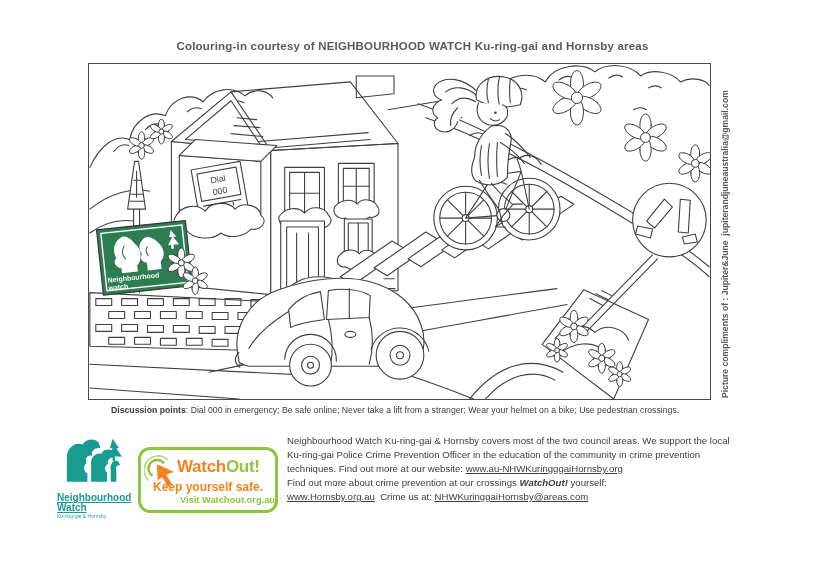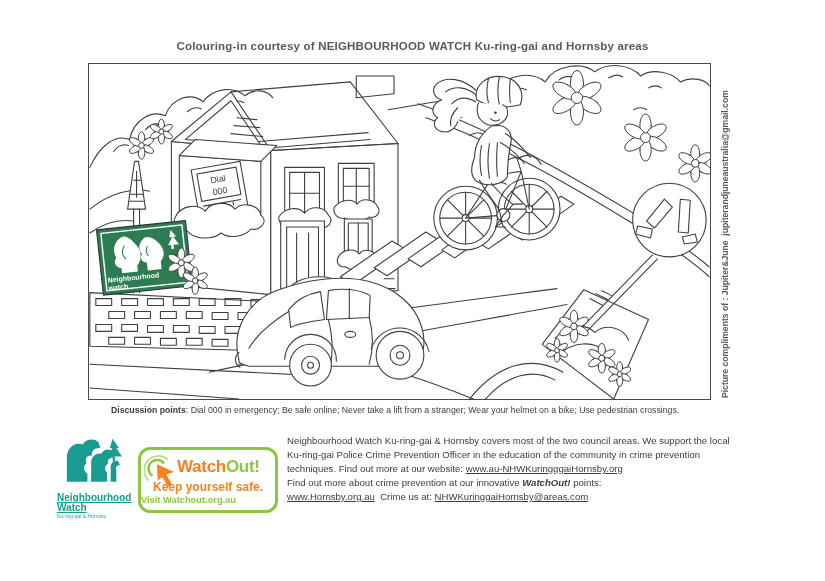--- a/index.html
+++ b/index.html
@@ -34,21 +34,21 @@
   .nw-sub{font-size:5px;color:#2aa79c;}
   .wo-badge{
     position:absolute;left:138px;top:447px;width:140px;height:66px;box-sizing:border-box;
     border:3px solid #8DC63F;border-radius:12px;background:#fff;
   }
   .wo-icon{position:absolute;left:3px;top:3px;width:38px;height:38px;}
   .wo-brand{position:absolute;left:36px;top:7px;font-size:17px;font-weight:bold;letter-spacing:-.3px;}
   .wo-orange{color:#F5821F;}
   .wo-green{color:#8DC63F;text-align:center;}
   .wo-tag{position:absolute;left:0;top:30px;width:100%;text-align:center;font-size:12px;font-weight:bold;color:#F5821F;}
-  .wo-visit{position:absolute;left:0;top:45px;width:100%;text-align:left;font-size:9.3px;font-weight:bold;color:#8DC63F;}
+  .wo-visit{position:absolute;left:0;top:45px;width:100%;text-align:right;font-size:9.3px;font-weight:bold;color:#8DC63F;}
   .about{
     position:absolute;left:287px;top:434px;width:452px;
     font-size:9.6px;line-height:14px;color:#3c3c3c;
   }
   .about .u{text-decoration:underline;cursor:pointer;}
   .about .brand{font-weight:bold;font-style:italic;}
   .pre{white-space:pre;}
 </style>
 </head>
 <body>
@@ -281,17 +281,17 @@
       <path d="M25,7 A14,14 0 1 0 5,29" stroke="#8DC63F" fill="none" stroke-width="1.8" opacity="0.65"></path>
       <polygon points="13,11 33,20 24,23 30,33 25,36 19,26 14,30" fill="#F5821F" stroke="#fff" stroke-width="1"></polygon>
     </svg>
     <div class="wo-brand"><span class="wo-orange">Watch</span><span class="wo-green">Out!</span></div>
     <div class="wo-tag">Keep yourself safe.</div>
     <div class="wo-visit">Visit Watchout.org.au</div>
   </div>
 
   <div class="about">
     <span>Neighbourhood Watch Ku-ring-gai &amp; Hornsby covers most of the two council areas. We support the local Ku-ring-gai Police Crime Prevention Officer in the education of the community in crime prevention techniques. Find out more at our website: </span><span class="u">www.au-NHWKuringggaiHornsby.org</span><br>
-    <span>Find out more about crime prevention at our innovative </span><span class="brand">WatchOut!</span><span> points:</span><br>
+    <span>Find out more about crime prevention at our crossings </span><span class="brand">WatchOut!</span><span> yourself:</span><br>
     <span class="u">www.Hornsby.org.au</span><span class="pre">  Crime us at: </span><span class="u">NHWKuringgaiHornsby@areas.com</span>
   </div>
 
 </div>
 
 </body></html>

